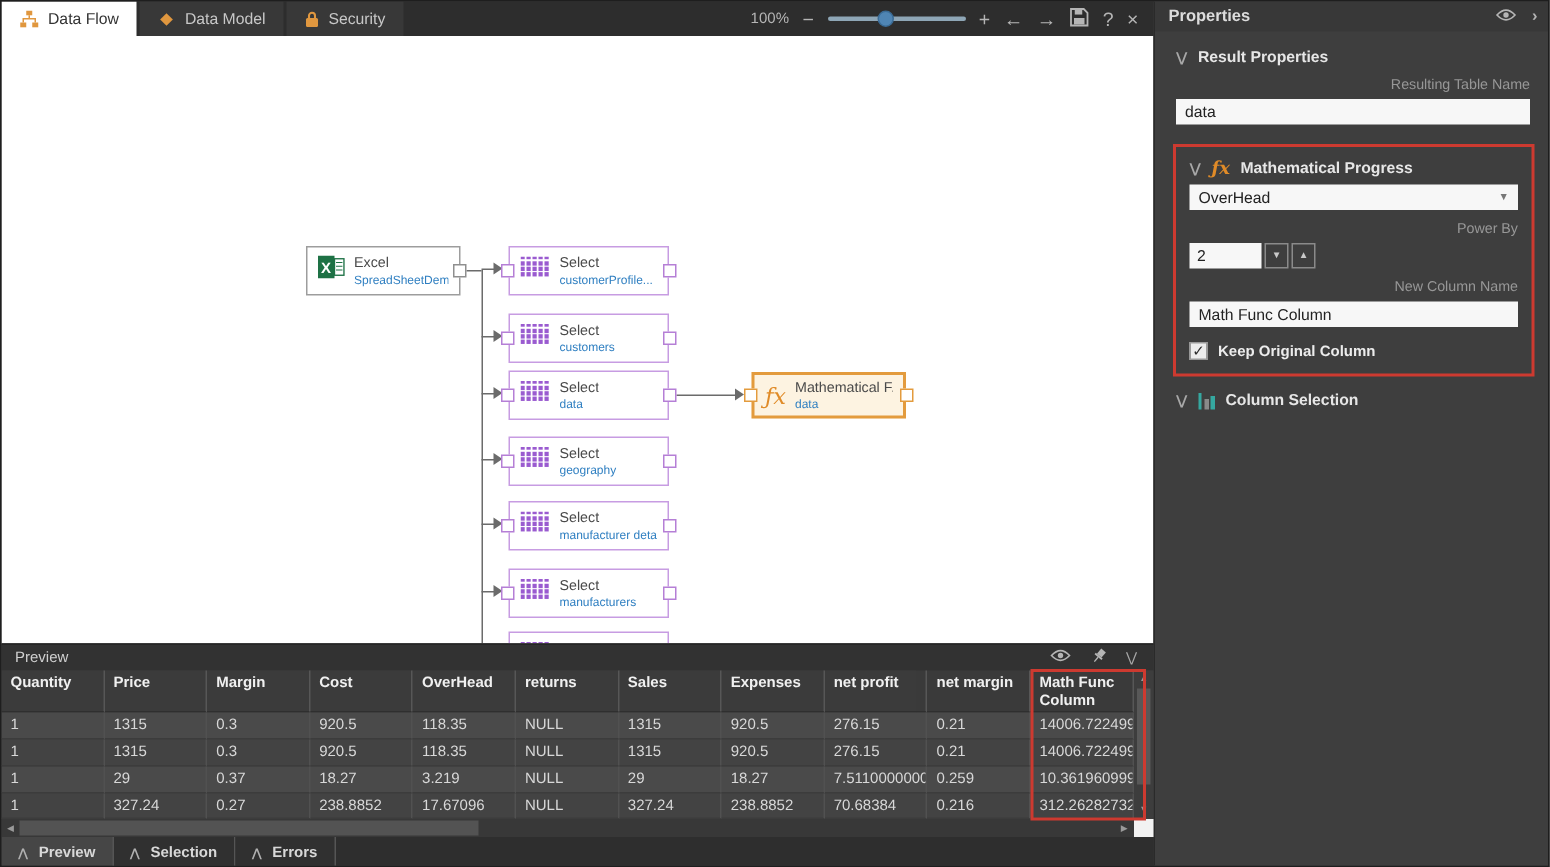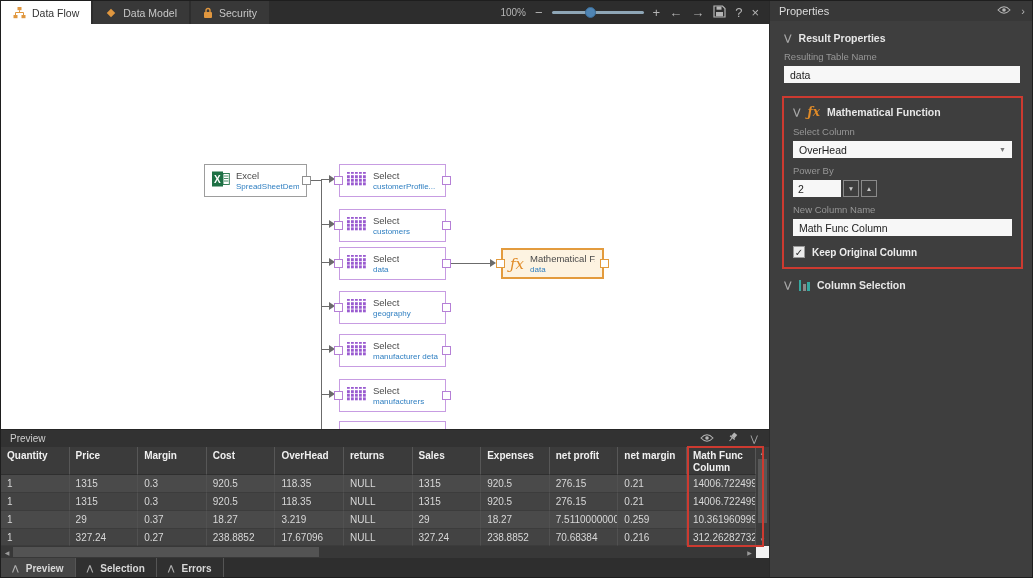--- a/index.html
+++ b/index.html
@@ -36,26 +36,26 @@
   .port { position:absolute; width:9px; height:9px; background:#fff; border:1px solid #8f8f8f; z-index:3; }
   .port.p-purple { border-color:#b57fd6; }
   .port.p-orange { border-color:#e39b3d; }
   .hline { position:absolute; border-top:1.5px solid #6b6b6b; }
   .vline { position:absolute; border-left:1.5px solid #6b6b6b; }
   .arrow-r { position:absolute; width:0; height:0; border:4px solid transparent; border-left:6px solid #6b6b6b; }
   
   .props { position:absolute; top:0; left:768px; width:265px; height:578px; background:#3e3e3e;
            border-left:1px solid #2a2a2a; color:#ddd; }
   .props-header { height:20px; display:flex; align-items:center; padding:0 9px; background:#383838;
-                  font-size:11px; font-weight:normal; color:#dcdcdc; }
+                  font-size:11px; font-weight:bold; color:#dcdcdc; }
   .props-header .hicons { margin-left:auto; display:flex; align-items:center; gap:10px; color:#b5b5b5; font-size:11px; }
   .pcontent { padding:0 14px; }
   .sec-head { display:flex; align-items:center; gap:7px; font-size:10.5px; font-weight:bold; color:#e6e6e6; }
   .chev { color:#a8a8a8; font-size:9px; }
-  .plabel { font-size:9.5px; color:#979797; margin-top:7px; }
+  .plabel { font-size:9.5px; color:#979797; margin-top:7px;text-align:right; }
   .pinput { margin-top:4px; height:17px; background:#f7f7f7; color:#222; font-size:10.5px;
             display:flex; align-items:center; padding:0 6px; }
   .pselect { margin-top:4px; height:17px; background:#f7f7f7; color:#222; font-size:10.5px;
              display:flex; align-items:center; padding:0 6px; justify-content:space-between; }
   .pselect .dd { color:#777; font-size:7px; }
   .redbox { margin:13px -3px 0 -2px; border:2px solid #cd3a30; padding:7px 9px 9px 9px; }
   .stepper { display:flex; align-items:center; gap:2px; margin-top:4px; }
   .stepper .num { width:48px; height:17px; background:#f7f7f7; color:#222; font-size:10.5px;
                   display:flex; align-items:center; padding:0 5px; margin-top:0; }
   .stepbtn { width:16px; height:17px; border:1px solid #8a8a8a; color:#c9c9c9; font-size:6.5px;
@@ -429,23 +429,22 @@
           <span>Result Properties</span>
         </div>
         <div class="plabel">Resulting Table Name</div>
         <div class="pinput">data</div>
       </div>
 
       <div class="redbox">
         <div class="sec-head">
           <span class="chev">⋁</span>
           <span class="fx" style="font-size:12px;">ƒx</span>
-          <span>Mathematical Function</span>
-        </div>
-        <div class="plabel">Select Column</div>
+          <span>Mathematical Progress</span>
+        </div>
         <div class="pselect">
           <span>OverHead</span>
           <span class="dd">▼</span>
         </div>
         <div class="plabel">Power By</div>
         <div class="stepper">
           <div class="num">2</div>
           <div class="stepbtn">▼</div>
           <div class="stepbtn">▲</div>
         </div>

